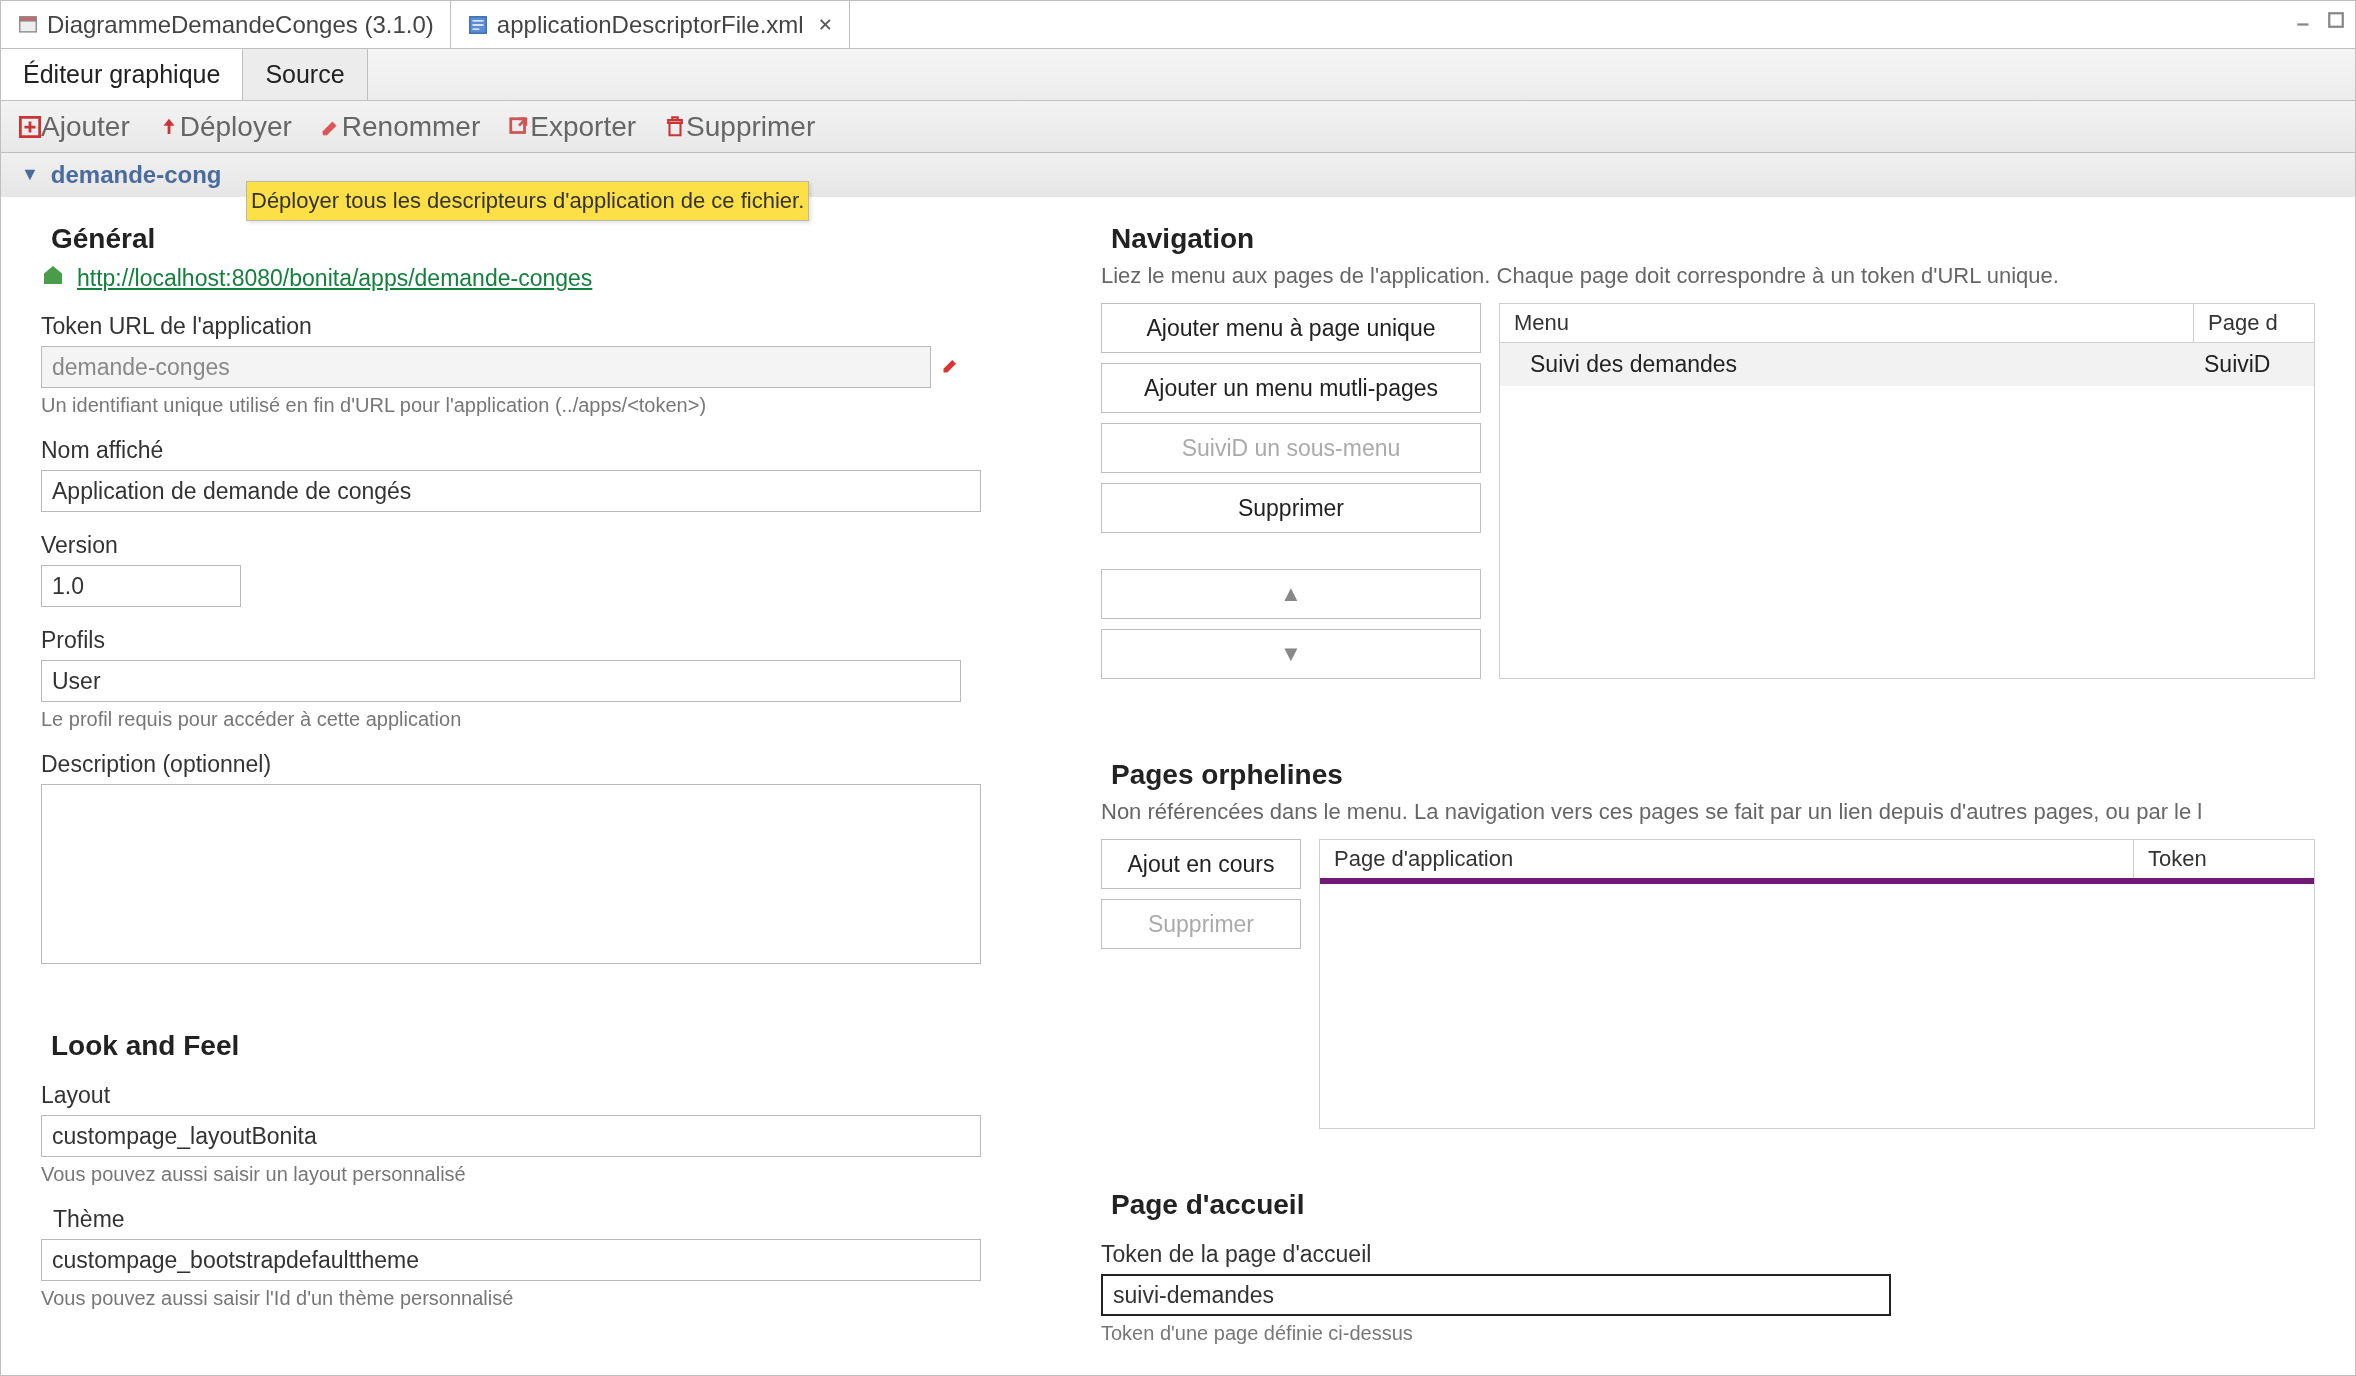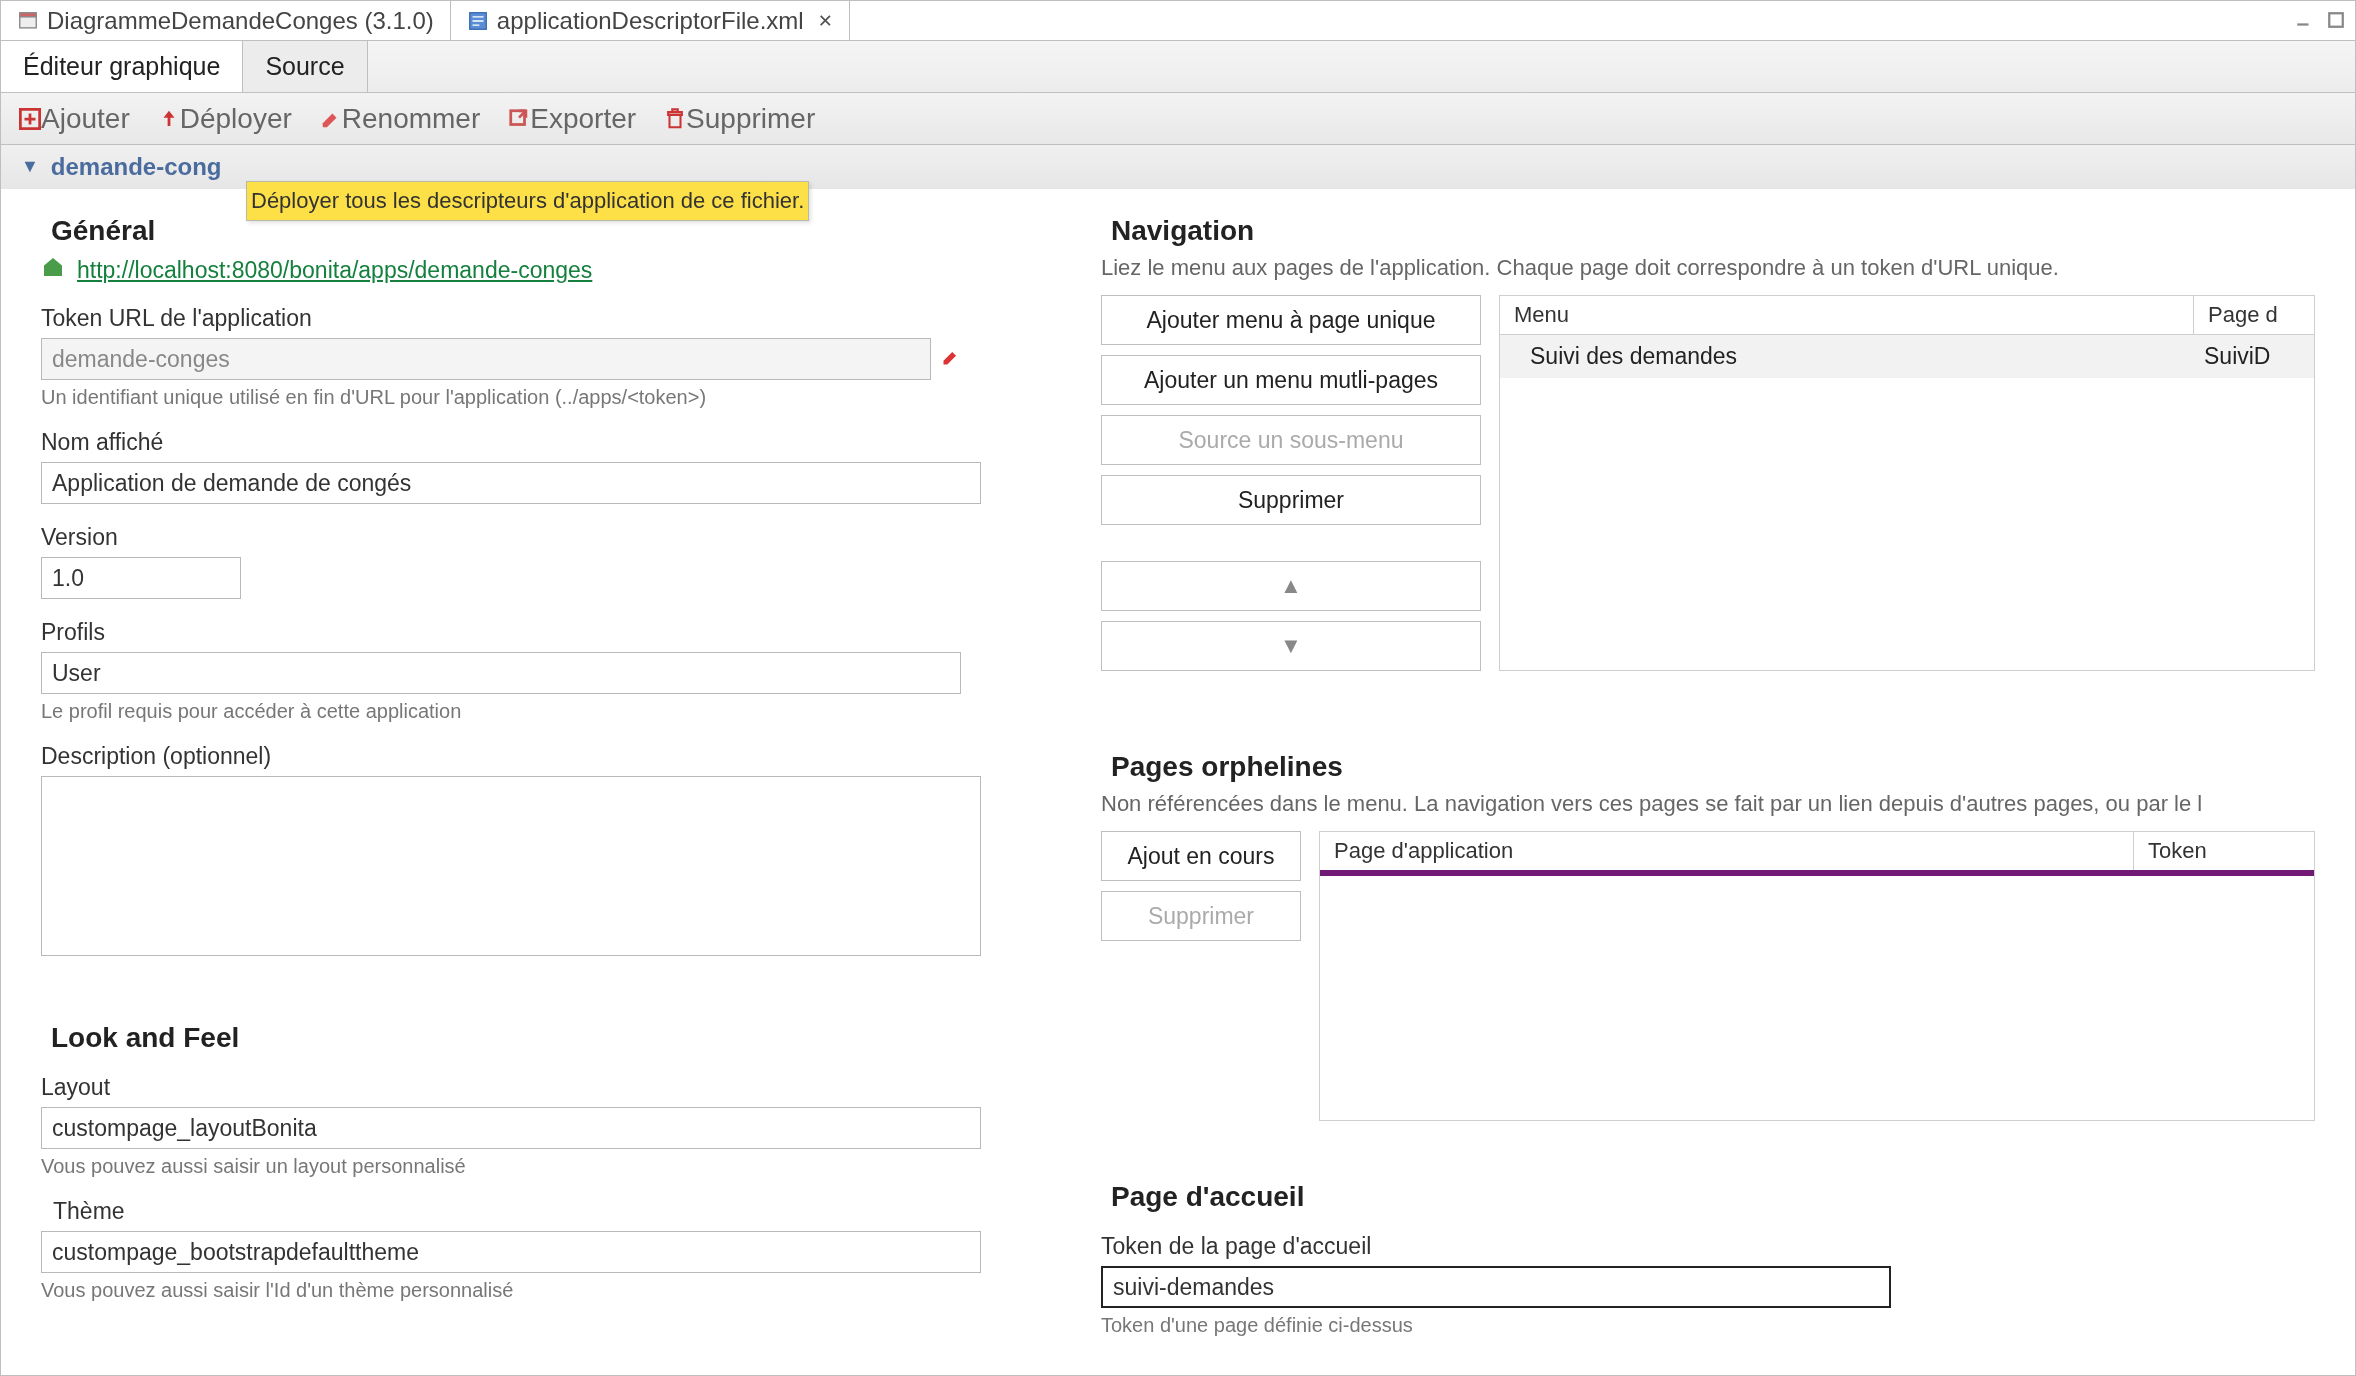--- a/index.html
+++ b/index.html
@@ -16,21 +16,21 @@
     width: 100%;
     height: 100%;
     border: 1px solid #bfbfbf;
     background: #fff;
     position: relative;
   }
   
   .editor-tabs {
     display: flex;
     align-items: center;
-    height: 40px;
+    height: 48px;
     border-bottom: 1px solid #bfbfbf;
     background: #fff;
     position: relative;
   }
   .editor-tab {
     display: flex;
     align-items: center;
     gap: 8px;
     padding: 0 16px;
     height: 100%;
@@ -380,21 +380,21 @@
     </div>
 
     <div class="col right">
       <h2 class="section">Navigation</h2>
       <div class="descline">Liez le menu aux pages de l'application. Chaque page doit correspondre à un token d'URL unique.</div>
 
       <div class="nav-cols">
         <div class="btn-stack">
           <div class="wbtn">Ajouter menu à page unique</div>
           <div class="wbtn">Ajouter un menu mutli-pages</div>
-          <div class="wbtn disabled">Source un sous-menu</div>
+          <div class="wbtn disabled">SuiviD un sous-menu</div>
           <div class="wbtn">Supprimer</div>
           <div style="height:16px"></div>
           <div class="wbtn arrow">▲</div>
           <div class="wbtn arrow">▼</div>
         </div>
         <div class="table">
           <div class="thead">
             <div class="th menu">Menu</div>
             <div class="th page">Page d</div>
           </div>

